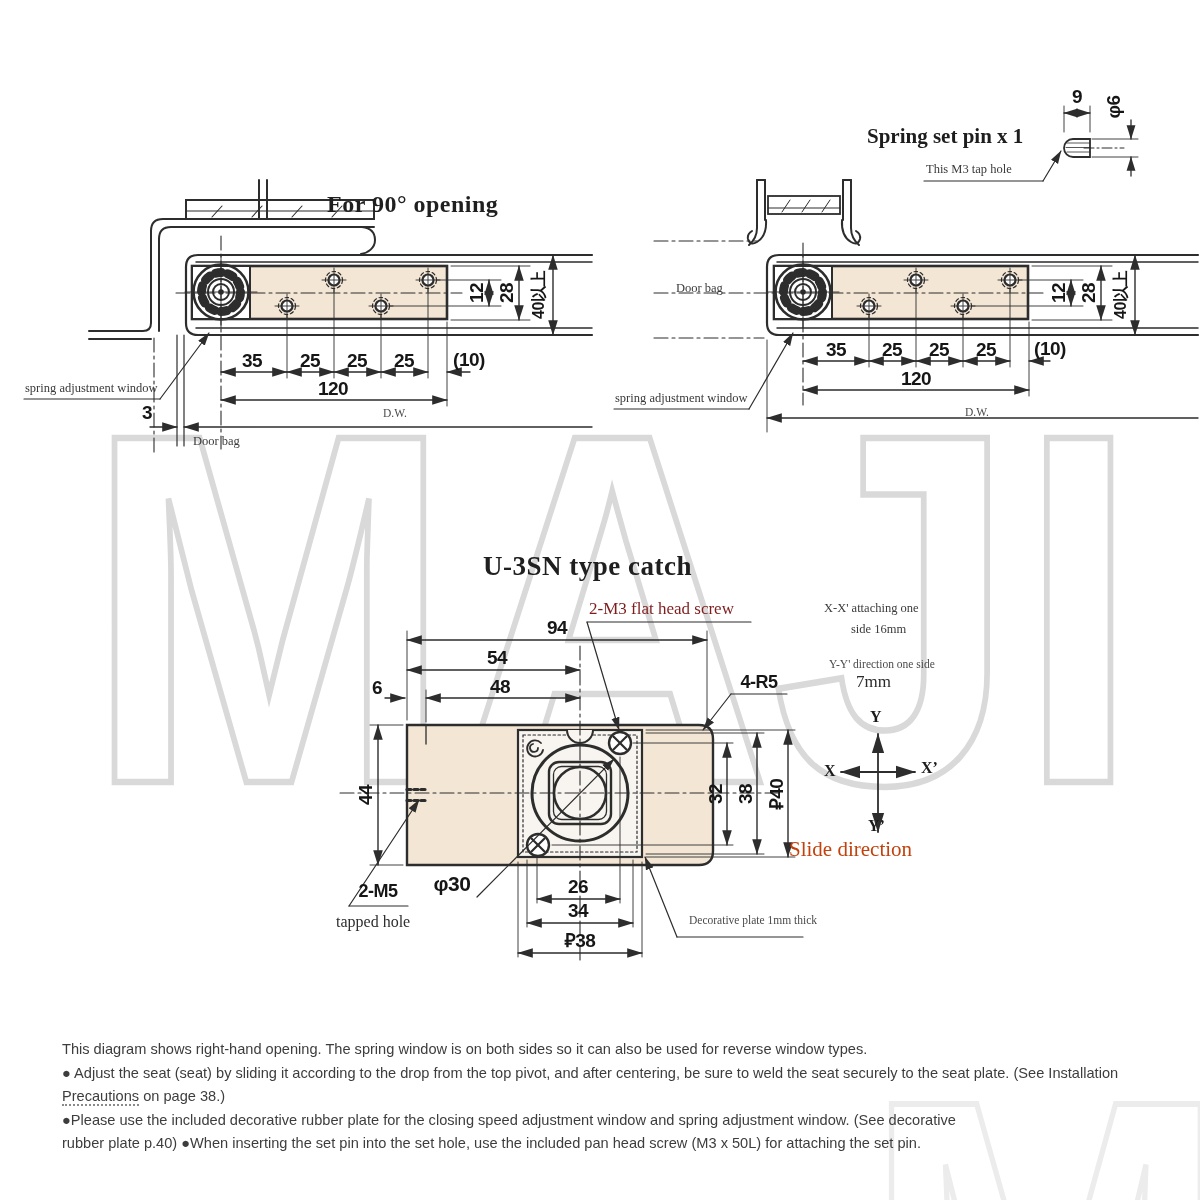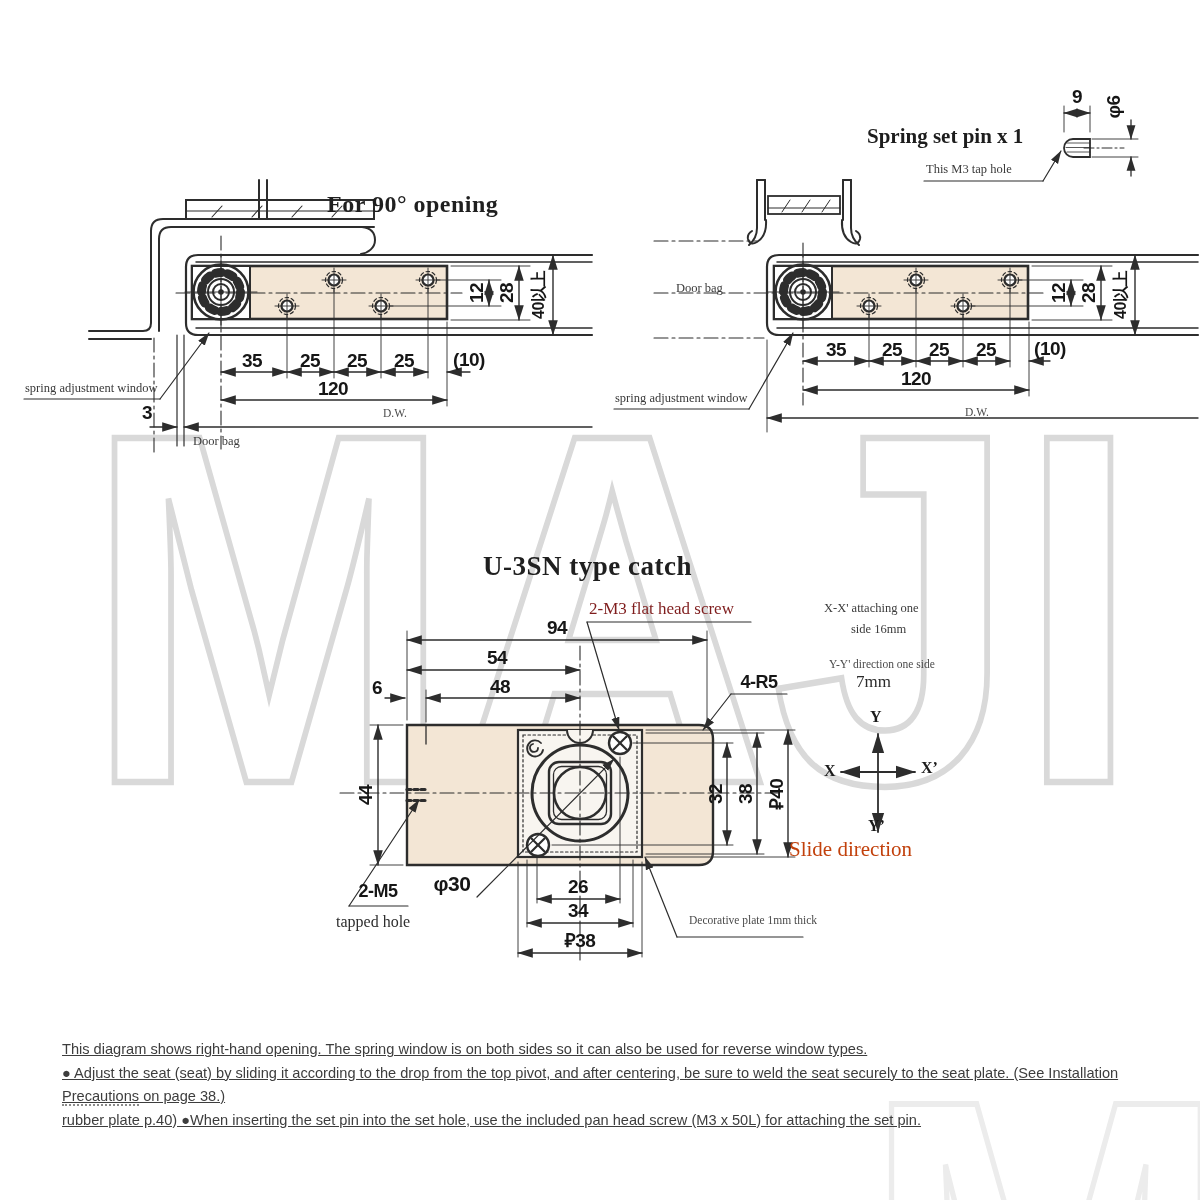--- a/index.html
+++ b/index.html
@@ -10,21 +10,21 @@
   .ttl{font-size:24px;font-weight:600;color:#1f1f1f;letter-spacing:0.5px;}
   .ttl-big{font-size:27px;font-weight:600;color:#1f1f1f;letter-spacing:0.5px;}
   .dnum{position:absolute;transform:translate(-50%,-50%);font-weight:bold;font-size:19px;
         color:#161616;letter-spacing:-0.5px;white-space:nowrap;}
   .dnum.small{font-size:16px;}
   .dnum.rot{transform:translate(-50%,-50%) rotate(-90deg);}
   .ann{font-size:12.5px;color:#3a3a3a;}
   .ann-sm{font-size:11.5px;color:#4a4a4a;}
   .pin-lbl{font-size:21px;font-weight:600;color:#1d1d1d;}
   .axis-l{font-weight:bold;font-size:16px;color:#1b1b1b;}
-  .notes{position:absolute;left:62px;top:1038px;width:1090px;font-size:14.6px;line-height:23.5px;color:#3d3d3d;text-decoration:underline;}
+  .notes{position:absolute;left:62px;top:1038px;width:1090px;font-size:14.6px;line-height:23.5px;color:#3d3d3d;}
   .u-dot{border-bottom:2px dotted #8a8a8a;text-align:right;}
 </style>
 </head>
 <body>
 
 <div id="stage">
 
   <svg width="1200" height="1200">
     <text x="85" y="782" font-size="500" font-weight="bold" textLength="1055" lengthAdjust="spacingAndGlyphs" fill="none" stroke="#d9d9d9" stroke-width="6.5">MAJI</text>
     <text x="862" y="1448" font-size="500" font-weight="bold" textLength="1055" lengthAdjust="spacingAndGlyphs" fill="none" stroke="#ececec" stroke-width="6">MAJI</text>
@@ -397,16 +397,17 @@
   <div class="lbl" style="left:856px;top:672px;font-size:17px;color:#2a2a2a">7mm</div>
   <div class="lbl axis-l" style="left:870px;top:708px">Y</div>
   <div class="lbl axis-l" style="left:824px;top:762px">X</div>
   <div class="lbl axis-l" style="left:921px;top:759px">X’</div>
   <div class="lbl axis-l" style="left:868px;top:817px">Y’</div>
   <div class="lbl" style="left:789px;top:837px;font-size:21px;color:#c2410c">Slide direction</div>
 
   <div class="notes">
     <div>This diagram shows right-hand opening. The spring window is on both sides so it can also be used for reverse window types.</div>
     <div><span>● Adjust the seat (seat) by sliding it according to the drop from the top pivot, and after centering, be sure to weld the seat securely to the seat plate. (See Installation </span><span class="u-dot">Precautions</span><span> on page 38.)</span></div>
+    <div>●Please use the included decorative rubber plate for the closing speed adjustment window and spring adjustment window.  (See decorative</div>
     <div>rubber plate p.40) ●When inserting the set pin into the set hole, use the included pan head screw (M3 x 50L) for attaching the set pin.</div>
   </div>
 
 </div>
 
 </body></html>

